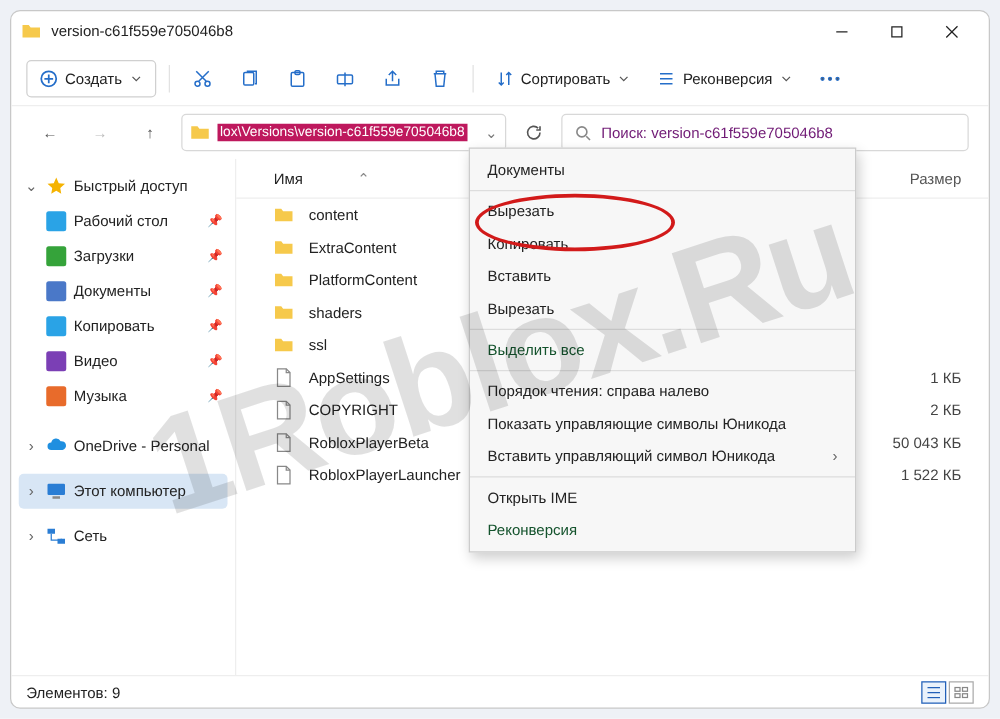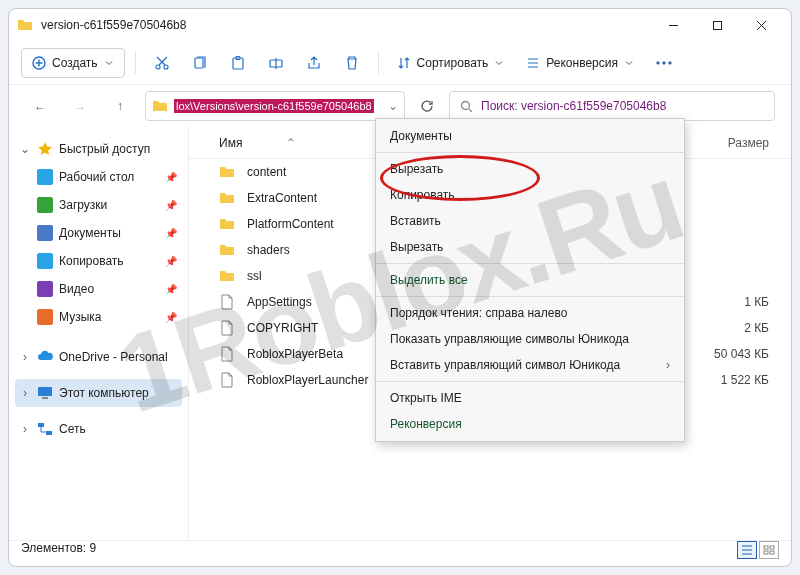--- a/index.html
+++ b/index.html
@@ -39,21 +39,21 @@
 .row .c-name{width:200px;display:flex;align-items:center;gap:12px}
 .row .c-date{width:150px;color:#444}
 .row .c-type{width:120px;color:#444}
 .row .c-size{width:80px;text-align:right;color:#444}
 .ctx{position:absolute;left:375px;top:118px;width:310px;background:#f7f7f7;border:1px solid #ccc;box-shadow:2px 4px 10px rgba(0,0,0,.2);padding:4px 0;z-index:10}
 .ctxitem{height:26px;display:flex;align-items:center;padding:0 14px;color:#222}
 .ctxitem.dis{color:#14532d}
 .ctxitem .arr{margin-left:auto;color:#666}
 .ctxsep{height:1px;background:#ddd;margin:3px 0}
 .circle{position:absolute;left:380px;top:155px;width:160px;height:46px;border:3px solid #d21a1a;border-radius:50%;z-index:12;pointer-events:none}
-.status{height:26px;border-top:1px solid #eee;display:flex;align-items:flex-start;padding:0 12px;color:#2360b8}
+.status{height:26px;border-top:1px solid #eee;display:flex;align-items:center;padding:0 12px;color:#2360b8}
 .status .viewbtns{margin-left:auto;display:flex;gap:2px}
 .vbtn{width:20px;height:18px;border:1px solid #aaa;display:flex;align-items:center;justify-content:center}
 .vbtn.active{border-color:#2360b8;background:#eaf2fb}
 .wm{position:absolute;inset:0;pointer-events:none;display:flex;align-items:center;justify-content:center;z-index:20}
 .wm span{font-size:110px;font-weight:700;color:rgba(0,0,0,.12);transform:rotate(-18deg);letter-spacing:-3px;white-space:nowrap}
 svg.folder path{fill:#f6c94b}
 </style>
 </head>
 <body>
 

